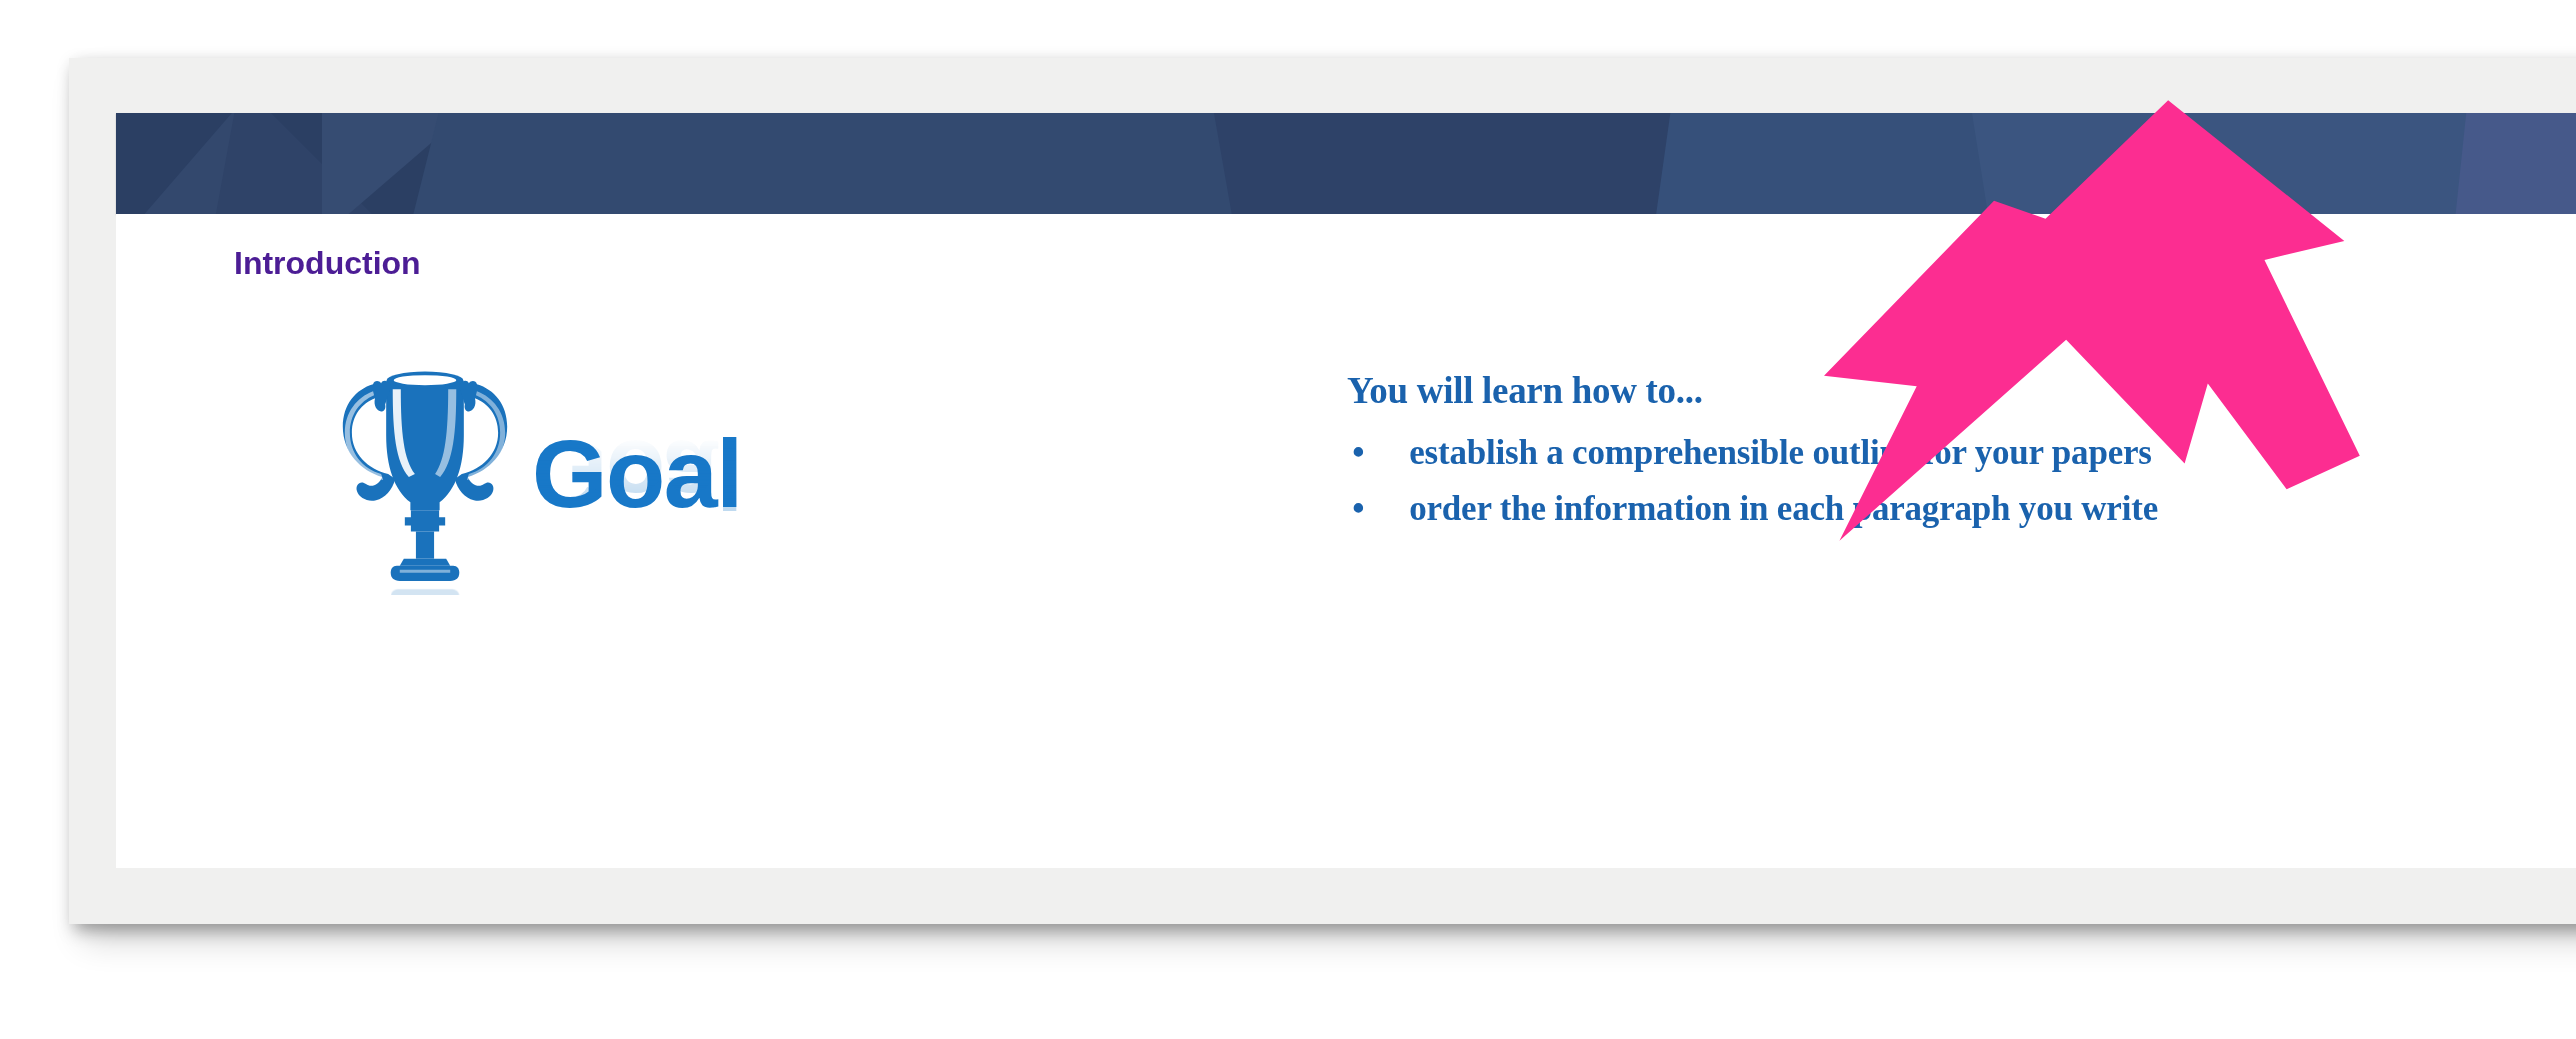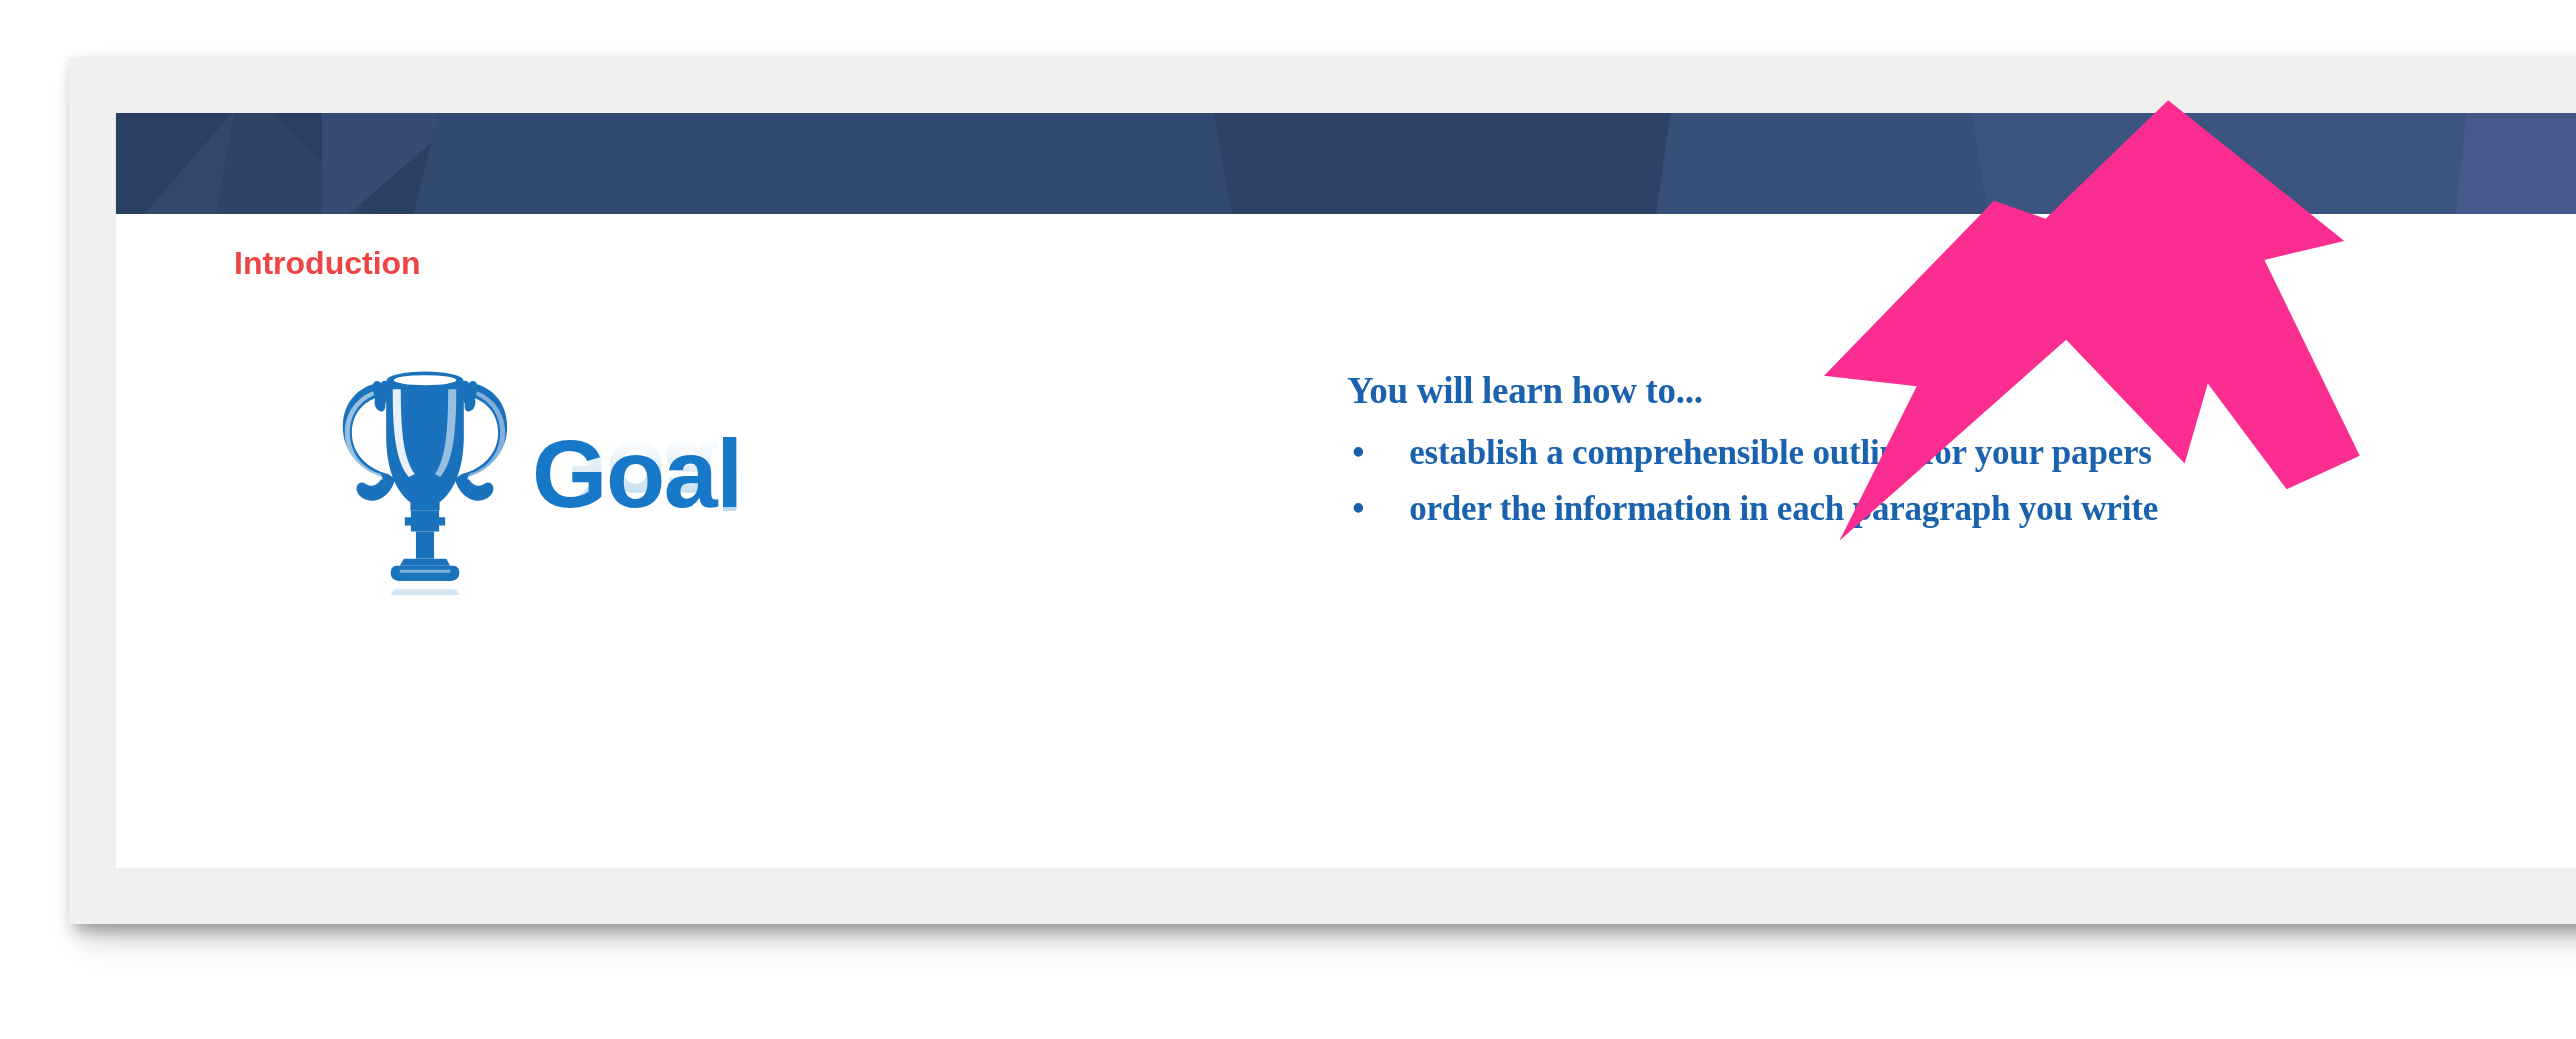--- a/index.html
+++ b/index.html
@@ -64,21 +64,21 @@
   #slide-content{
     position:absolute;
     left:47px; top:156px;
     width:2916px; height:654px;
     background:#ffffff;
   }
 
   #page-heading{
     position:absolute;
     left:118px; top:31px;
-    color:#ef4444;
+    color:#4c1d95;
     font-size:32px;
     font-weight:bold;
     letter-spacing:0px;
   }
 
   
   #goal-graphic{
     position:absolute;
     left:206px; top:144px;
     width:680px;height:289px;

